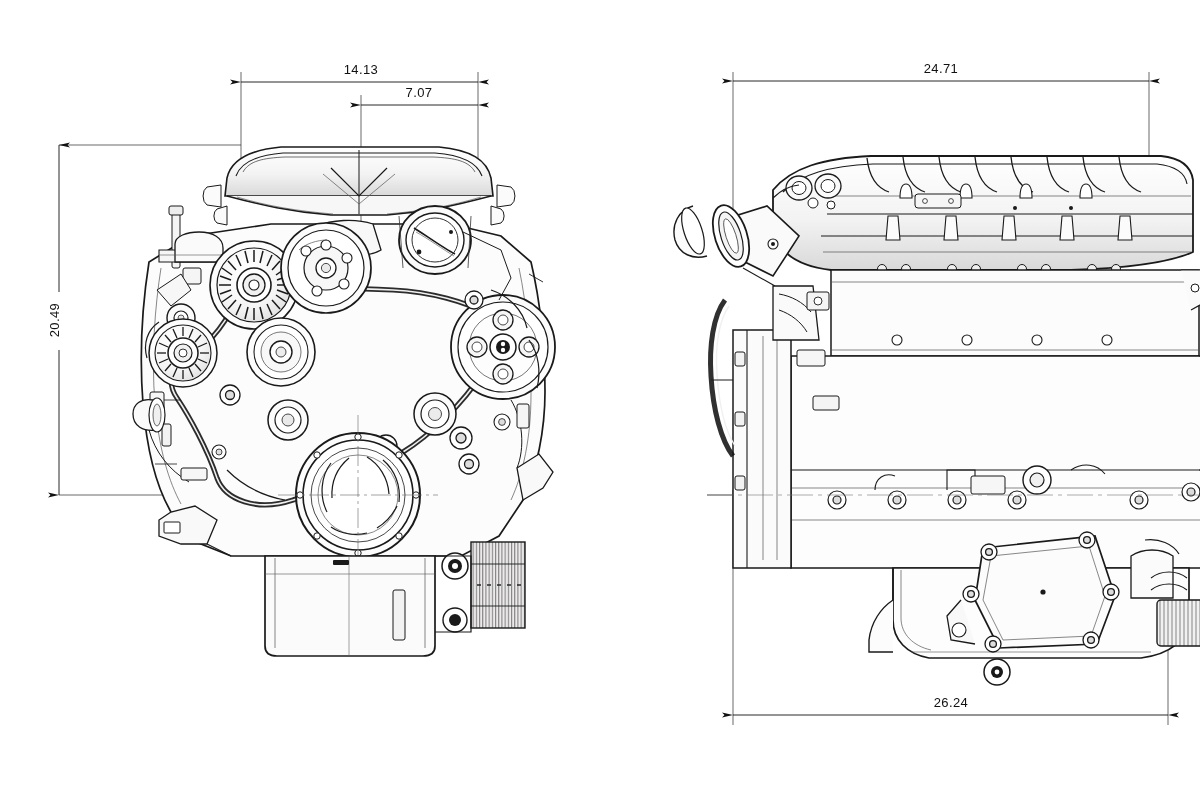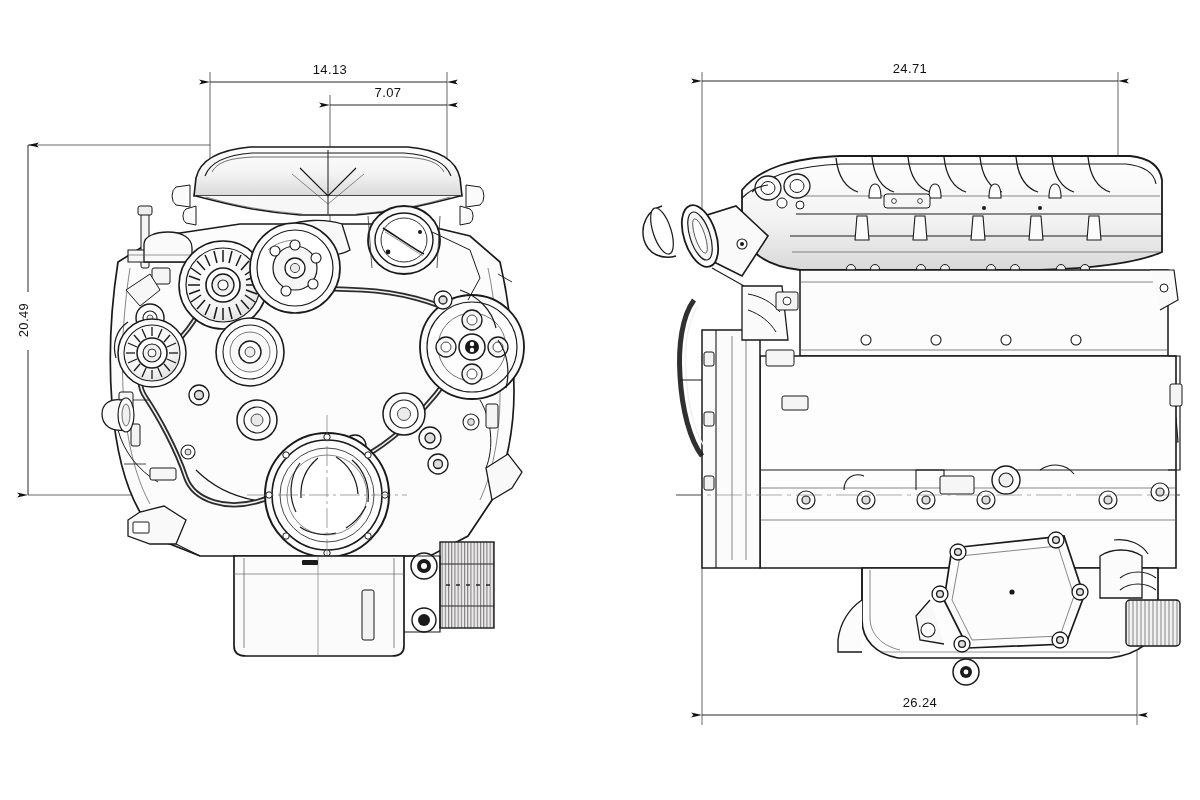--- a/index.html
+++ b/index.html
@@ -1,19 +1,19 @@
 <!DOCTYPE html>
 <html><head>
 <meta charset="utf-8">
 <title>Engine Dimensional Drawing</title>
 <style>
   html,body{margin:0;padding:0;background:#ffffff;}
   body{width:1200px;height:800px;overflow:hidden;
        font-family:"Liberation Sans","DejaVu Sans",sans-serif;}
-  #sheet{position:relative;width:1068px;height:800px;background:#a21caf;}
+  #sheet{position:relative;width:1068px;height:800px;background:#a21caf;margin-left:31px;}
   svg{display:block;}
   .dimtext{font-family:"Liberation Sans","DejaVu Sans",sans-serif;
            font-size:13px;fill:#111111;letter-spacing:.4px;}
   .dimtext-v{font-family:"Liberation Sans","DejaVu Sans",sans-serif;
              font-size:13px;fill:#111111;letter-spacing:.4px;}
 </style>
 </head>
 <body>
 
 <div id="sheet">

